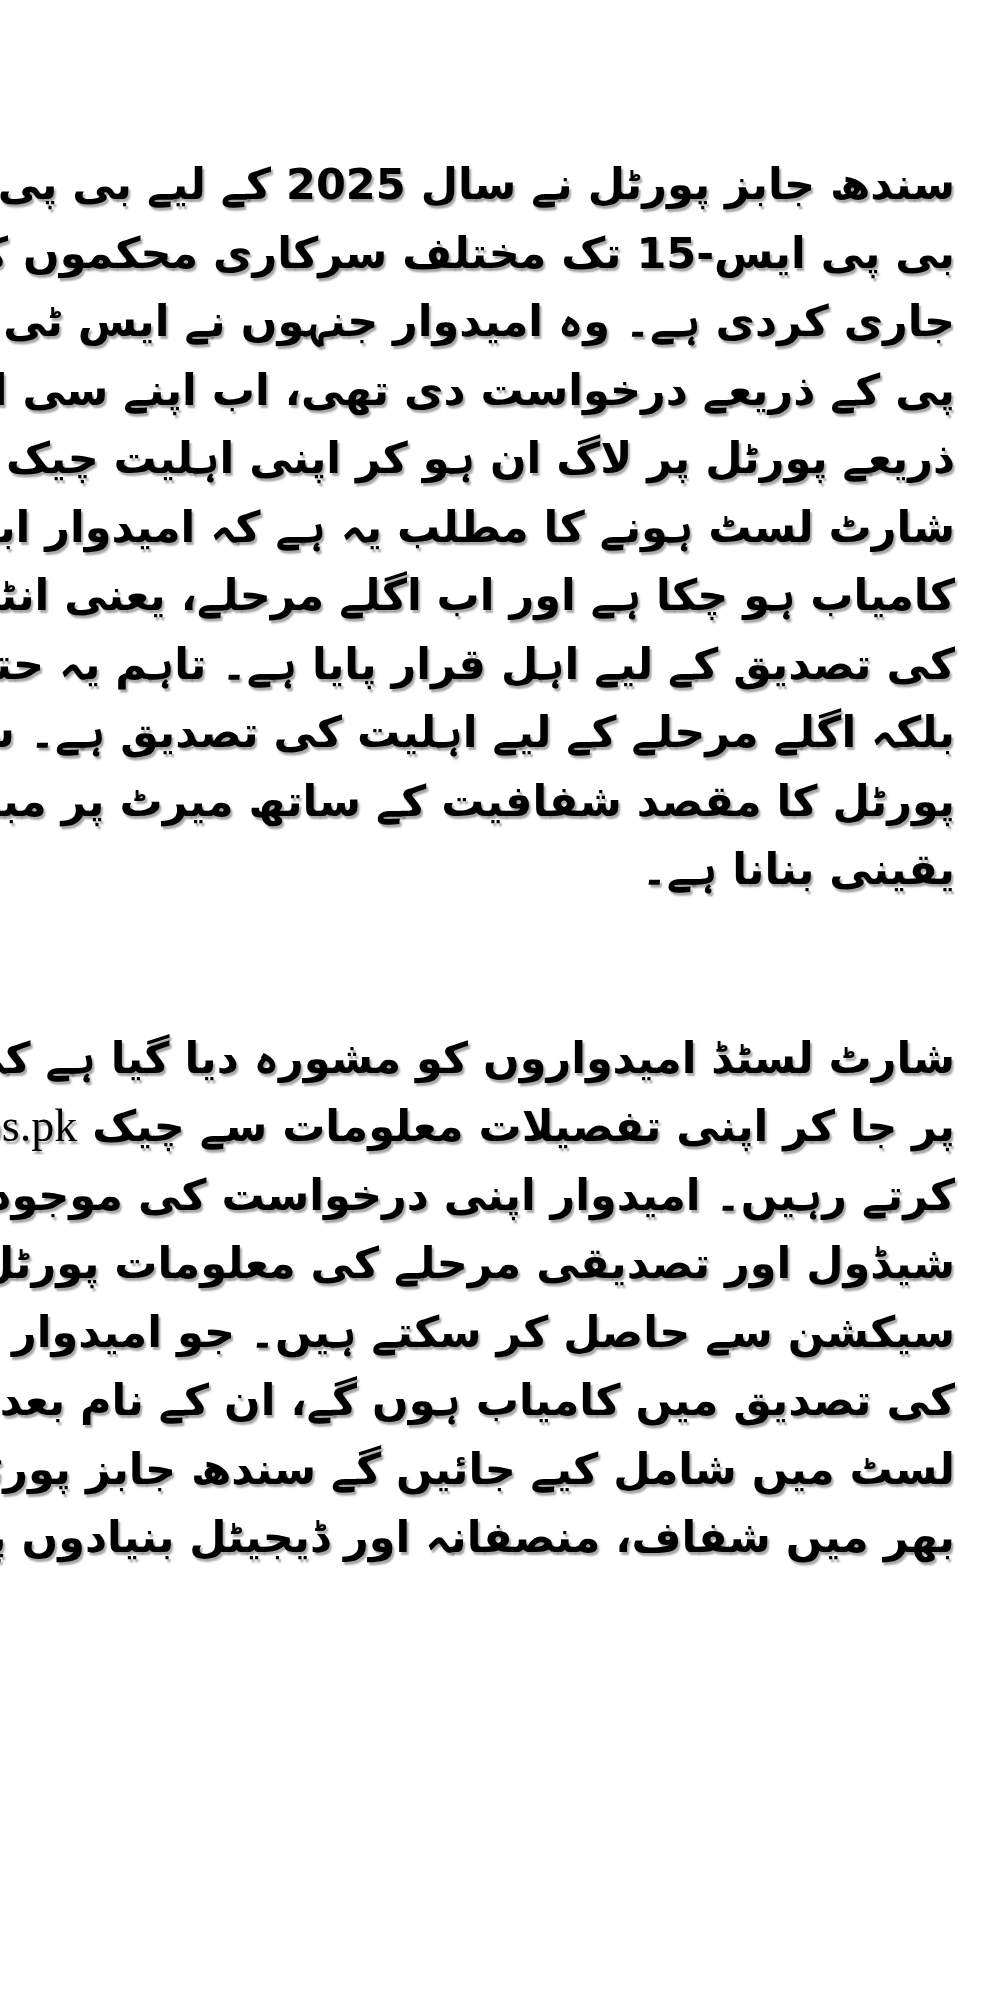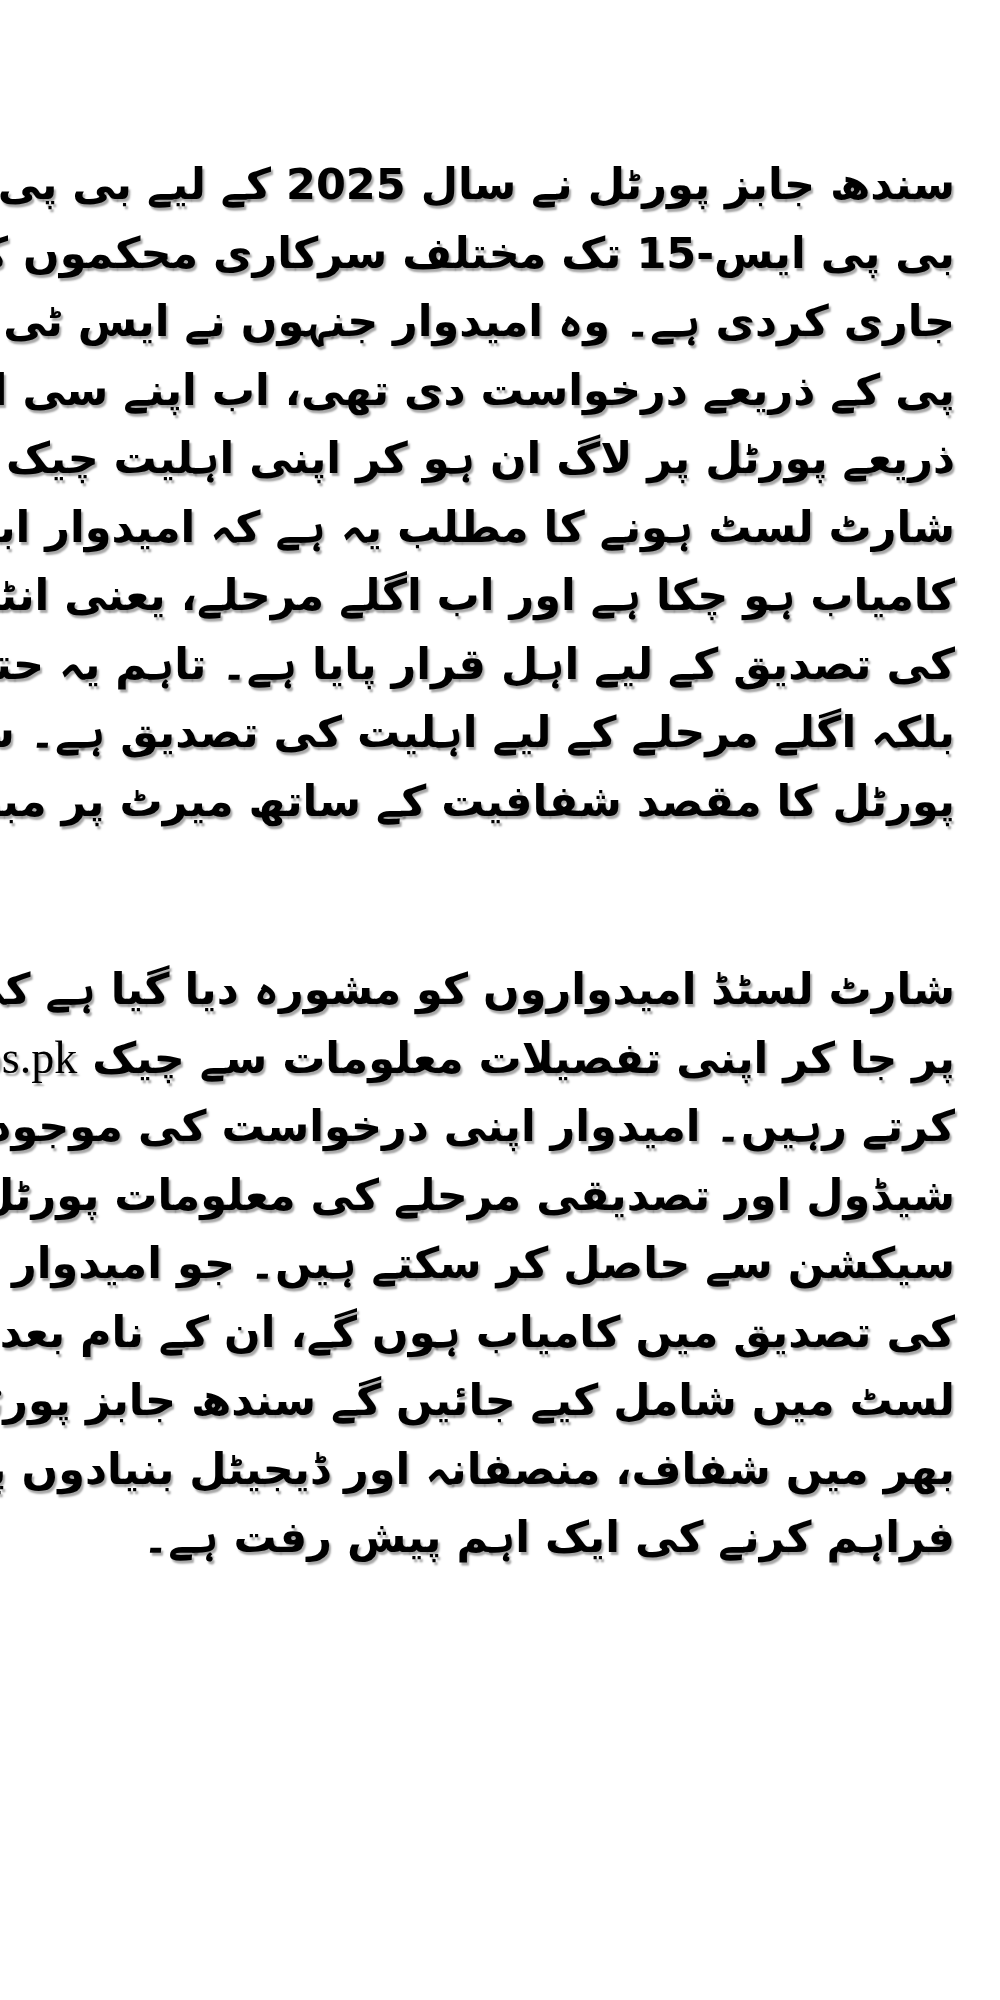--- a/index.html
+++ b/index.html
@@ -60,33 +60,33 @@
     <span class="line">سندھ جابز پورٹل نے سال 2025 کے لیے بی پی ایس-5 سے</span>
     <span class="line">بی پی ایس-15 تک مختلف سرکاری محکموں کی شارٹ لسٹ</span>
     <span class="line">جاری کردی ہے۔ وہ امیدوار جنہوں نے ایس ٹی ایس یا ایس جے</span>
     <span class="line">پی کے ذریعے درخواست دی تھی، اب اپنے سی این آئی سی کے</span>
     <span class="line">ذریعے پورٹل پر لاگ ان ہو کر اپنی اہلیت چیک کر سکتے ہیں۔</span>
     <span class="line">شارٹ لسٹ ہونے کا مطلب یہ ہے کہ امیدوار ابتدائی جانچ میں</span>
     <span class="line">کامیاب ہو چکا ہے اور اب اگلے مرحلے، یعنی انٹرویو یا دستاویزات</span>
     <span class="line">کی تصدیق کے لیے اہل قرار پایا ہے۔ تاہم یہ حتمی تقرری نہیں</span>
     <span class="line">بلکہ اگلے مرحلے کے لیے اہلیت کی تصدیق ہے۔ سندھ جابز</span>
     <span class="line">پورٹل کا مقصد شفافیت کے ساتھ میرٹ پر مبنی بھرتی کے عمل کو</span>
+    <span class="line last">یقینی بنانا ہے۔</span>
   </p>
 
   <div class="para-gap"></div>
 
   <p class="para">
     <span class="line">شارٹ لسٹڈ امیدواروں کو مشورہ دیا گیا ہے کہ وہ سرکاری ویب</span>
     <span class="line">
       <span>پر جا کر اپنی تفصیلات معلومات سے چیک</span>
       <span class="latin">sjp.gos.pk</span>
       
     </span>
     <span class="line">کرتے رہیں۔ امیدوار اپنی درخواست کی موجودہ حیثیت، انٹرویو</span>
     <span class="line">شیڈول اور تصدیقی مرحلے کی معلومات پورٹل کے “درخواست”</span>
     <span class="line">سیکشن سے حاصل کر سکتے ہیں۔ جو امیدوار انٹرویو اور دستاویزات</span>
     <span class="line">کی تصدیق میں کامیاب ہوں گے، ان کے نام بعد میں فائنل میرٹ</span>
     <span class="line">لسٹ میں شامل کیے جائیں گے سندھ جابز پورٹل کی یہ کاوش صوبے</span>
     <span class="line">بھر میں شفاف، منصفانہ اور ڈیجیٹل بنیادوں پر روزگار کے مواقع</span>
-    <span class="line last">فراہم کرنے کی ایک اہم پیش رفت ہے۔</span>
   </p>
 
 </div>
 
 </body></html>

